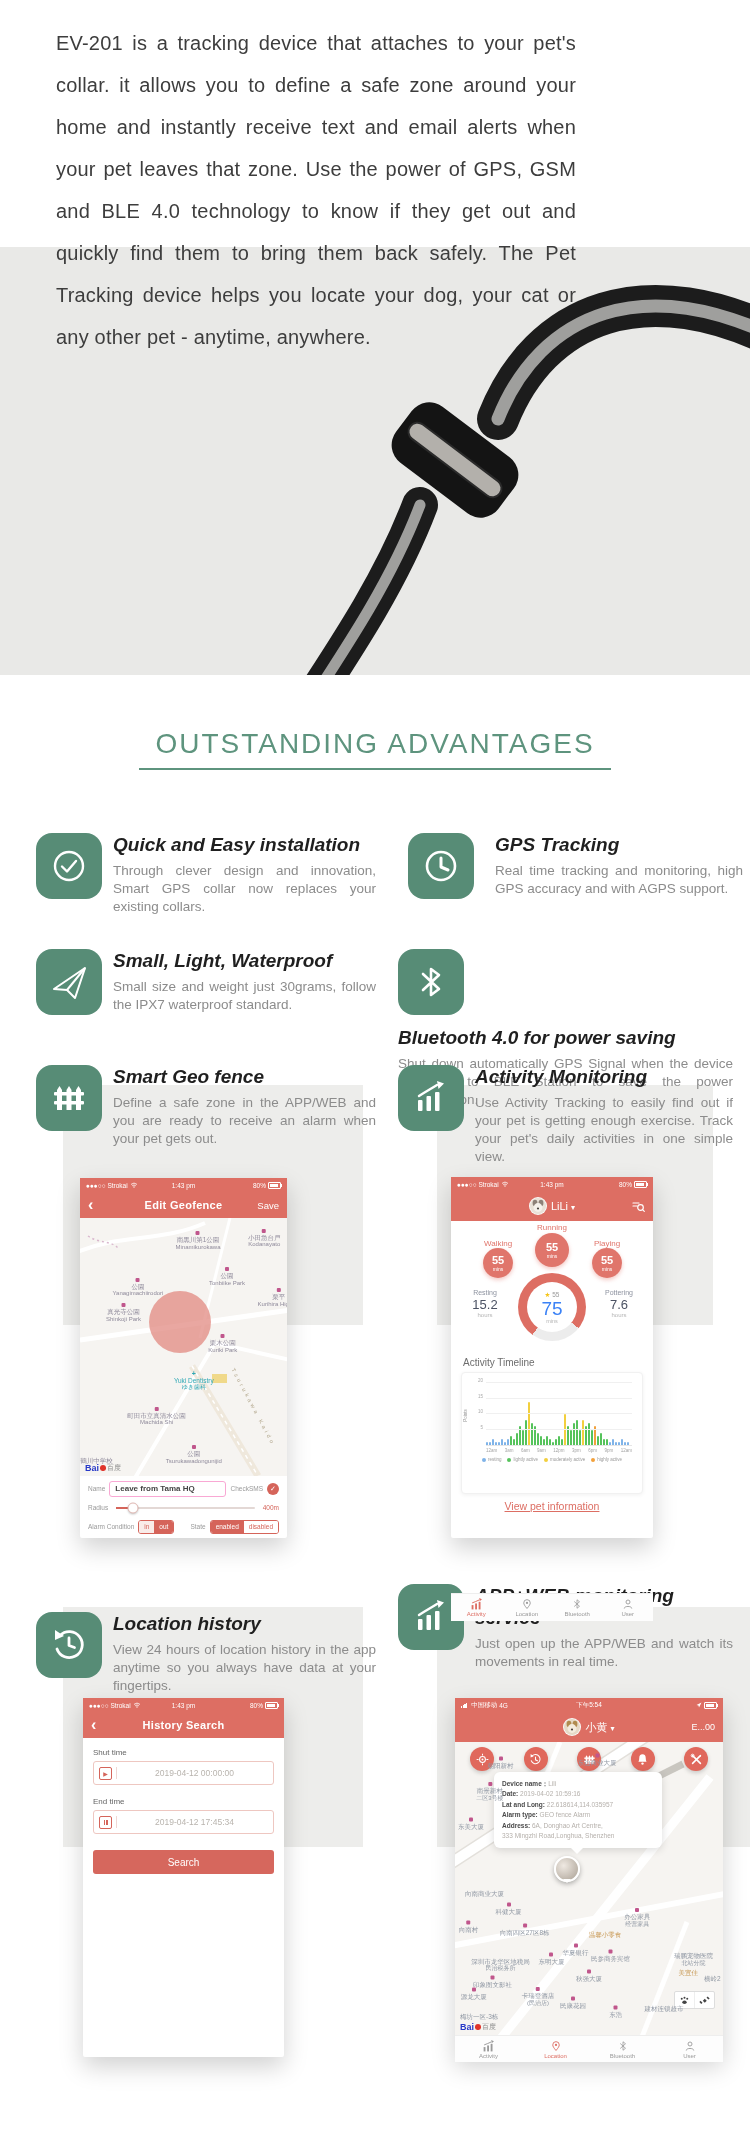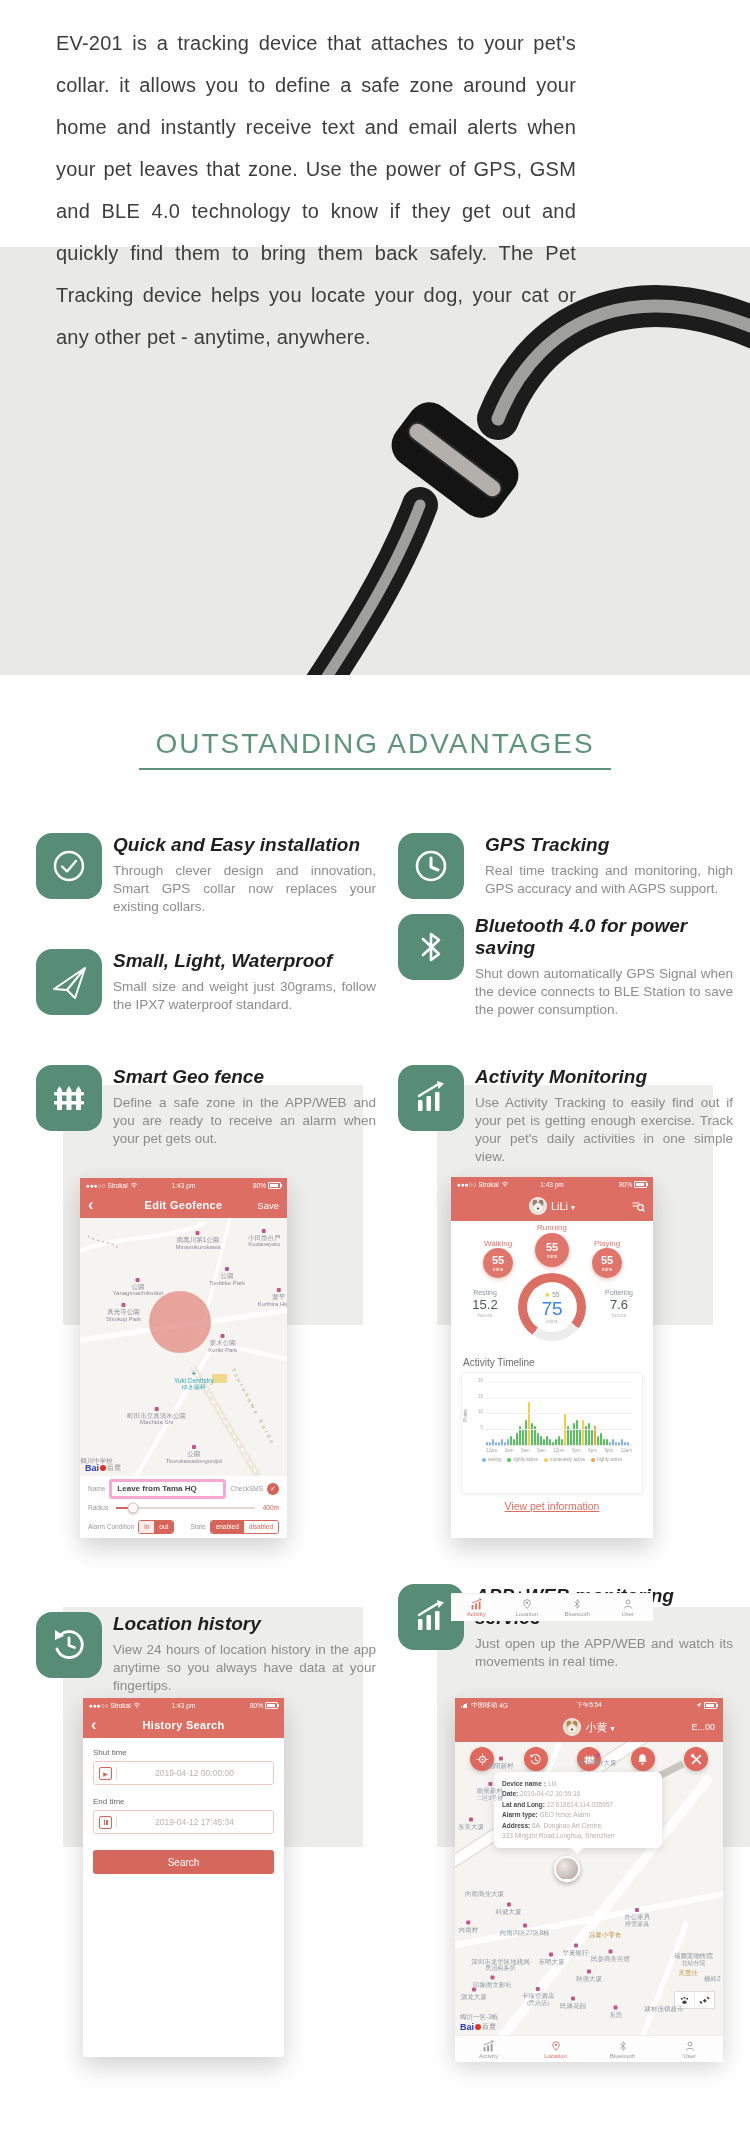--- a/index.html
+++ b/index.html
@@ -50,21 +50,21 @@
   .ybuild{position:absolute;left:132px;top:156px;width:15px;height:9px;background:#f0d98a;}
   .roadlabel{position:absolute;left:63%;top:72%;transform:rotate(62deg);transform-origin:center;
              font-size:5.5px;letter-spacing:3px;color:#b4a98f;white-space:nowrap;}
   .bai{position:absolute;left:5px;bottom:3px;font-size:7px;color:#8a8a8a;display:flex;align-items:center;gap:1px;}
   .bai b{color:#2839c8;font-size:9px;}
   .bpaw{width:6px;height:6px;border-radius:50% 50% 40% 40%;background:#e0342b;display:inline-block;}
   
   .gform{height:62px;padding:3px 8px 0;box-sizing:border-box;}
   .grow{display:flex;align-items:center;gap:4px;height:19px;}
   .glab{font-size:6.5px;color:#9a9a9a;}
-  .ginput{flex:1;height:14px;border:3px solid #f9a8d4;border-radius:3px;font-size:8px;font-weight:bold;
+  .ginput{flex:1;height:14px;border:1px solid #f9a8d4;border-radius:3px;font-size:8px;font-weight:bold;
           color:#444;display:flex;align-items:center;padding:0 5px;}
   .gcheck{width:12px;height:12px;border-radius:50%;background:#d5645a;color:#fff;font-size:7px;
           display:flex;align-items:center;justify-content:center;}
   .slider{flex:1;height:2px;background:#e3d8d5;border-radius:1px;position:relative;margin:0 4px;}
   .slider .fill{position:absolute;left:0;top:0;bottom:0;width:12%;background:#d5645a;}
   .knob{position:absolute;left:12%;top:50%;transform:translate(-50%,-50%);width:9px;height:9px;background:#fff;
         border:1px solid #e0b7b2;border-radius:50%;box-shadow:0 1px 2px rgba(0,0,0,.2);}
   .gval{font-size:6.5px;color:#d5645a;}
   .seg{display:flex;border:1px solid #d5645a;border-radius:3px;overflow:hidden;height:12px;}
   .seg span{display:flex;align-items:center;padding:0 5px;font-size:6.5px;}
@@ -187,21 +187,21 @@
           <circle cx="20" cy="20" r="14" fill="none" stroke="#fff" stroke-width="2.4"></circle>
           <path d="M13 20.5 L18 25.5 L27 15" fill="none" stroke="#fff" stroke-width="2.4" stroke-linecap="round" stroke-linejoin="round"></path>
         </svg>
     </div>
     <div>
         <div class="ftitle">Quick and Easy installation</div>
       <div class="fdesc">Through clever design and innovation, Smart GPS collar now replaces your existing collars.</div>
       </div>
   </div>
 
-  <div class="feat" style="left:398px;top:833px;width:335px;gap:21px;">
+  <div class="feat" style="left:408px;top:833px;width:335px;gap:21px;">
     <div class="ficon">
       <svg width="40" height="40" viewBox="0 0 40 40">
           <circle cx="20" cy="20" r="14" fill="none" stroke="#fff" stroke-width="2.6"></circle>
           <path d="M20 12 L20 21 L27 24" fill="none" stroke="#fff" stroke-width="3" stroke-linecap="round" stroke-linejoin="round"></path>
         </svg>
     </div>
     <div>
         <div class="ftitle">GPS Tracking</div>
       <div class="fdesc">Real time tracking and monitoring, high GPS accuracy and with AGPS support.</div>
       </div>
@@ -213,21 +213,21 @@
           <path d="M5 27 L36 6 L26 36 L18 28 Z" fill="none" stroke="#fff" stroke-width="2" stroke-linejoin="round"></path>
           <path d="M18 28 L36 6" fill="none" stroke="#fff" stroke-width="2"></path>
         </svg>
     </div>
     <div>
         <div class="ftitle">Small, Light, Waterproof</div>
       <div class="fdesc">Small size and weight just 30grams, follow the IPX7 waterproof standard.</div>
       </div>
   </div>
 
-  <div class="feat" style="left:398px;top:914px;width:335px;">
+  <div class="feat" style="left:398px;top:949px;width:335px;flex-direction:column;">
     <div class="ficon">
       <svg width="40" height="40" viewBox="0 0 40 40">
           <path d="M12 12 L28 27 L20 33 L20 7 L28 13 L12 28" fill="none" stroke="#fff" stroke-width="2.6" stroke-linejoin="round" stroke-linecap="round"></path>
         </svg>
     </div>
     <div>
         <div class="ftitle">Bluetooth 4.0 for power saving</div>
       <div class="fdesc">Shut down automatically GPS Signal when the device connects to BLE Station to save the power consumption.</div>
       </div>
   </div>

